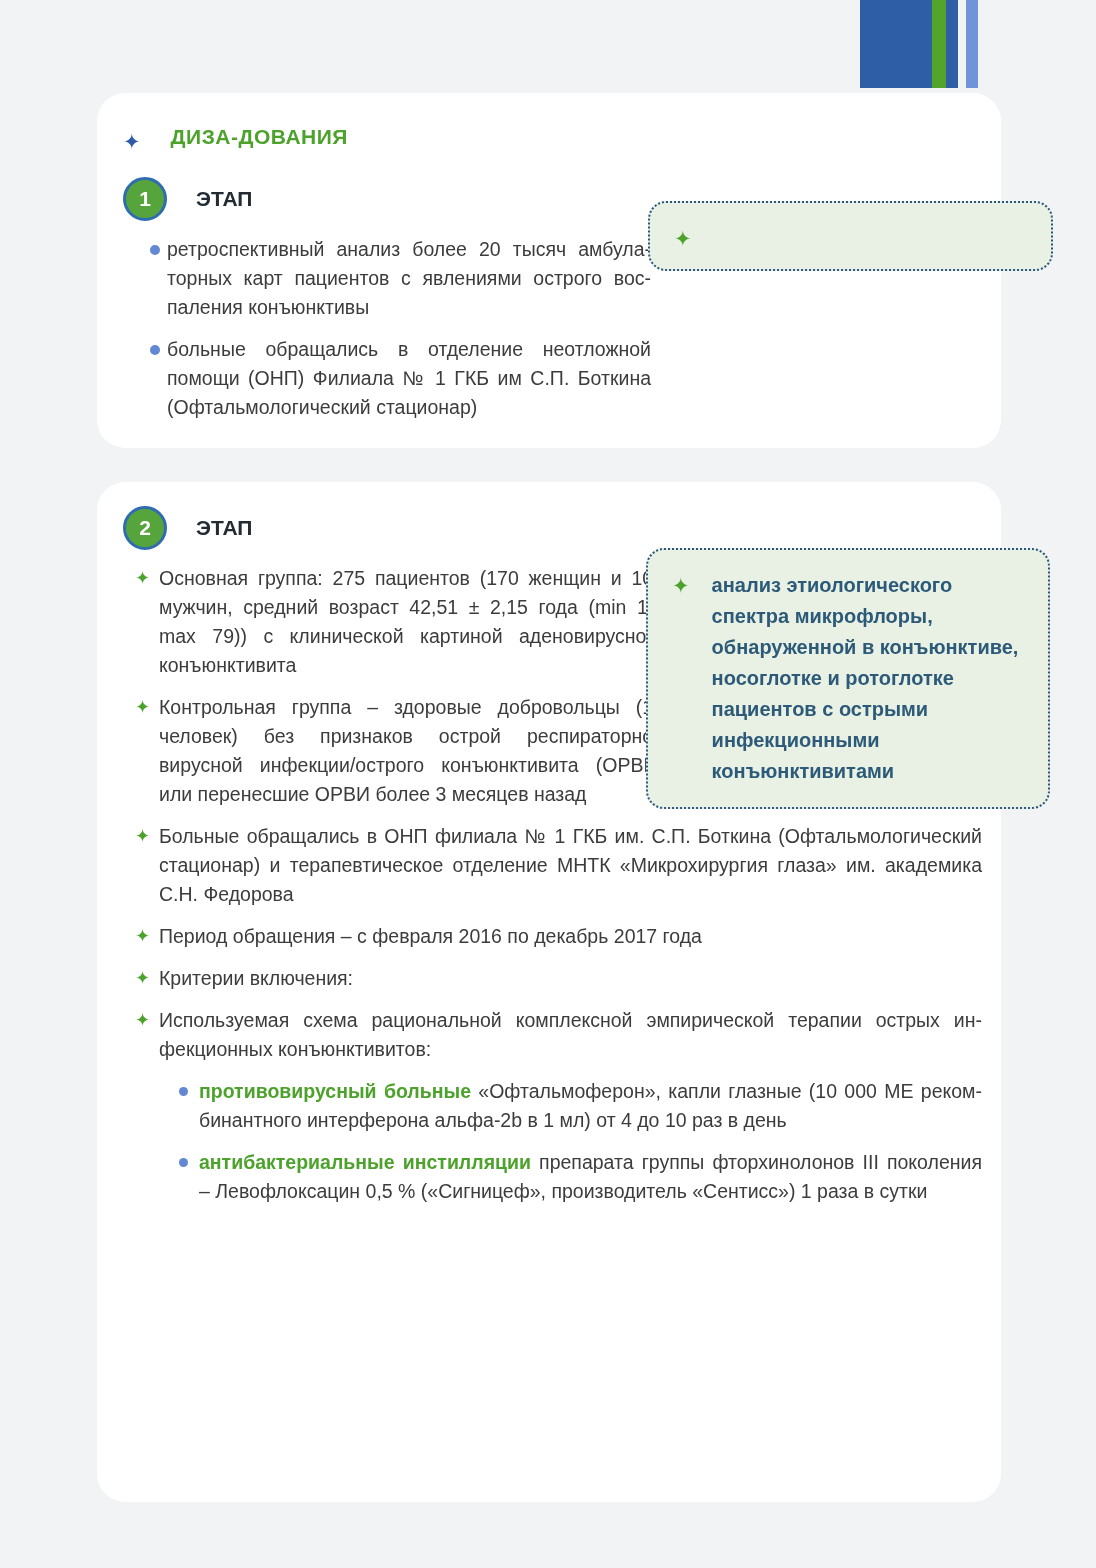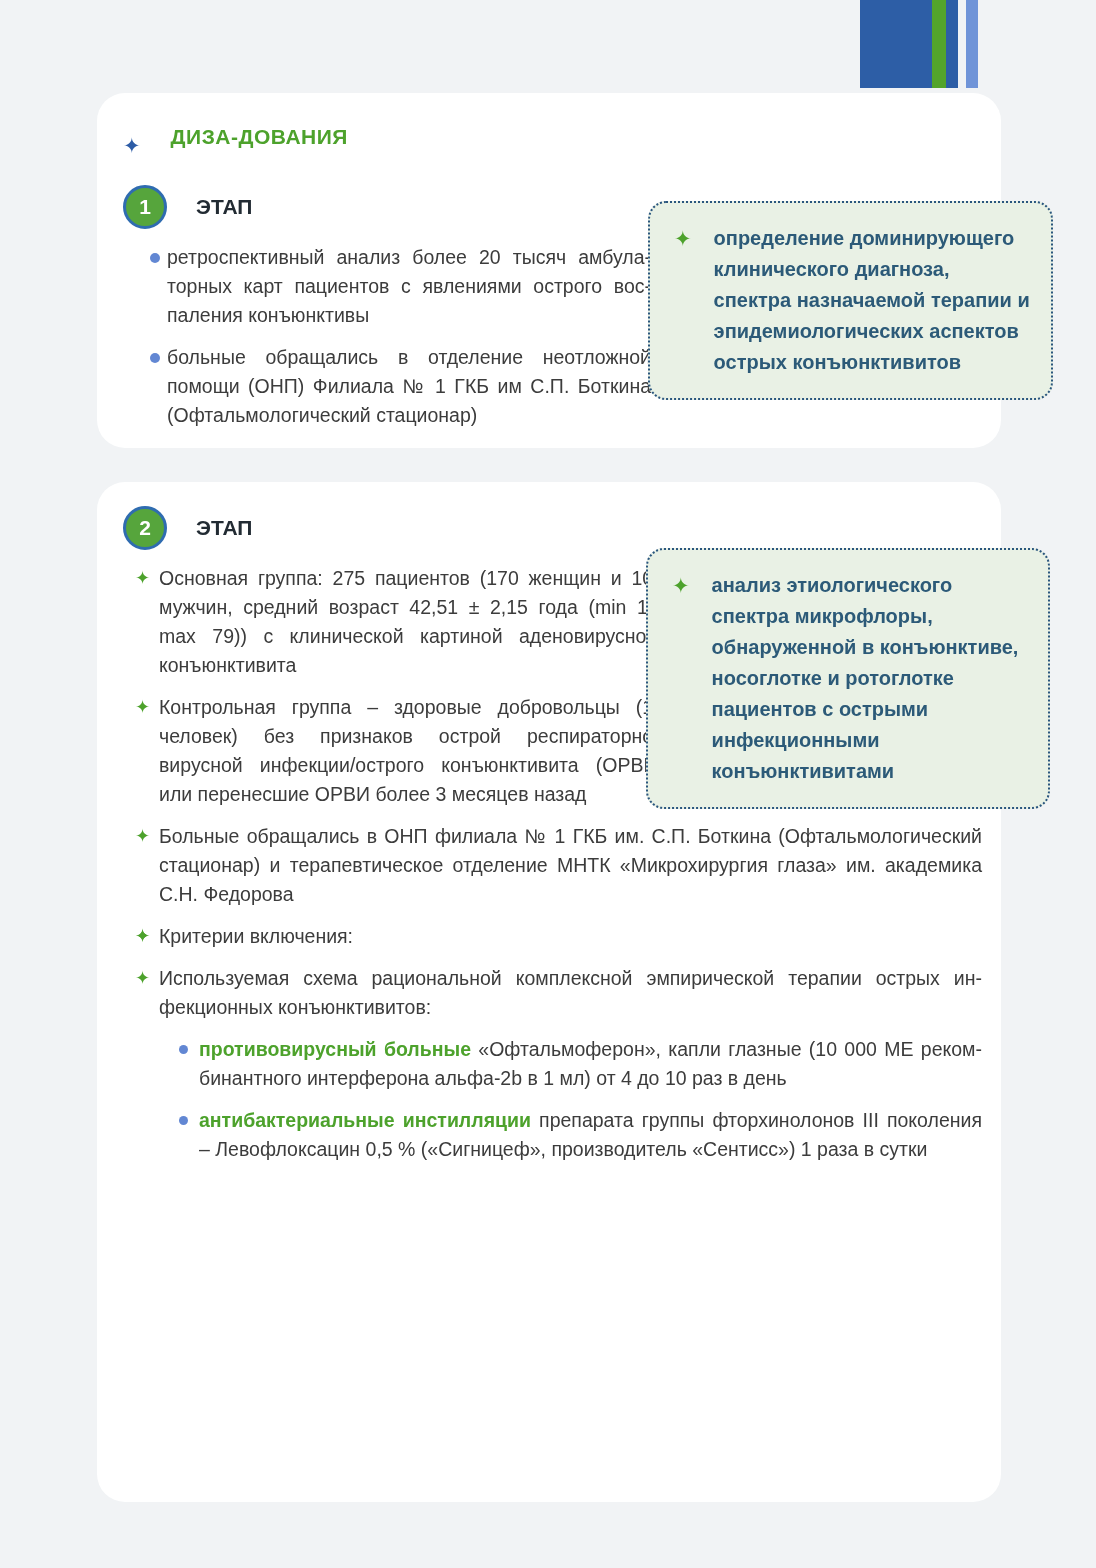--- a/index.html
+++ b/index.html
@@ -25,21 +25,21 @@
     background:#ffffff;border-radius:28px;
     box-sizing:border-box;
   }
   #card1{top:93px;height:355px;padding:26px 28px 20px 26px;}
   #card2{top:482px;height:1020px;padding:24px 28px 20px 26px;}
 
   .title-row{display:flex;align-items:center;margin:6px 0 20px 0;}
   .diamond{font-size:21px;line-height:1;}
   .diamond.blue{color:#2d5ca6;margin-left:0;}
   .doc-title{
-    margin:0 0 16px 30px;font-size:21px;font-weight:bold;
+    margin:0 0 8px 30px;font-size:21px;font-weight:bold;
     color:#4da22c;letter-spacing:0.5px;
   }
 
   .stage-row{display:flex;align-items:center;margin:0 0 14px 0;}
   .stage-num{
     width:38px;height:38px;border-radius:50%;
     background:#56a53c;border:3px solid #2f6cb0;
     color:#ffffff;font-weight:bold;font-size:21px;
     display:flex;align-items:center;justify-content:center;
     flex:0 0 auto;
@@ -119,21 +119,20 @@
         <span>ретроспективный анализ более 20 тысяч амбула­торных карт пациентов с явлениями острого вос­паления конъюнктивы</span>
       </div>
       <div class="bullet dot1">
         <span class="mdot"></span>
         <span>больные обращались в отделение неотложной помощи (ОНП) Филиала № 1 ГКБ им С.П. Боткина (Офтальмологический стационар)</span>
       </div>
     </div>
 
     <aside class="callout" id="callout1">
       <span class="diamond green">✦</span>
-      <p>определение доминирующего клинического диагноза, спектра назначаемой терапии и эпидемиологических аспектов острых конъюнктивитов</p>
     </aside>
   </section>
 
   <section id="card2" class="card">
 
     <div class="stage-row">
       <span class="stage-num">2</span>
       <span class="stage-label">ЭТАП</span>
     </div>
 
@@ -148,20 +147,21 @@
       </div>
     </div>
 
     <div class="bullets wide">
       <div class="bullet dmd">
         <span class="mdiamond">✦</span>
         <span>Больные обращались в ОНП филиала № 1 ГКБ им. С.П. Боткина (Офтальмологиче­ский стационар) и терапевтическое отделение МНТК «Микрохирургия глаза» им. академика С.Н. Федорова</span>
       </div>
       <div class="bullet dmd">
         <span class="mdiamond">✦</span>
+        <span>Период обращения – с февраля 2016 по декабрь 2017 года</span>
       </div>
       <div class="bullet dmd">
         <span class="mdiamond">✦</span>
         <span>Критерии включения:</span>
       </div>
 
 
       <div class="bullet dmd">
         <span class="mdiamond">✦</span>
         <span>Используемая схема рациональной комплексной эмпирической терапии острых ин­фекционных конъюнктивитов:</span>

